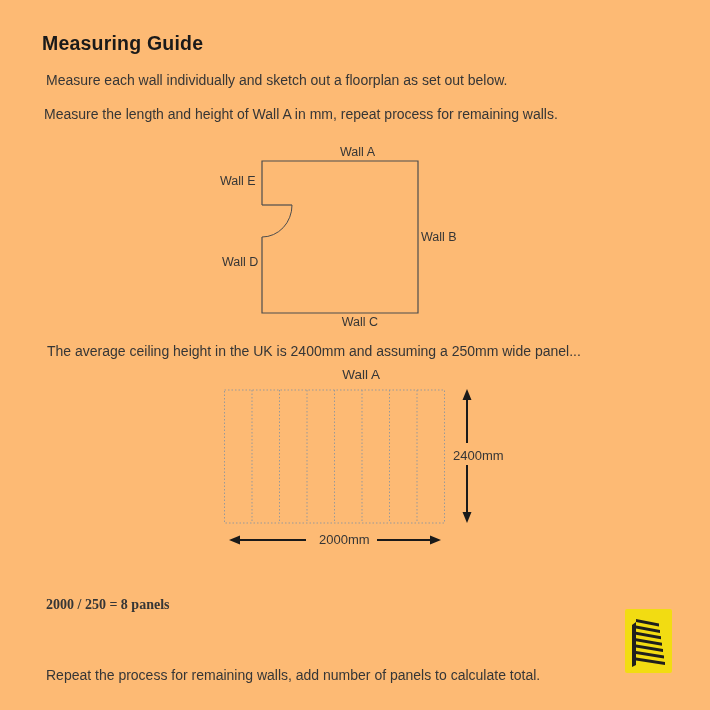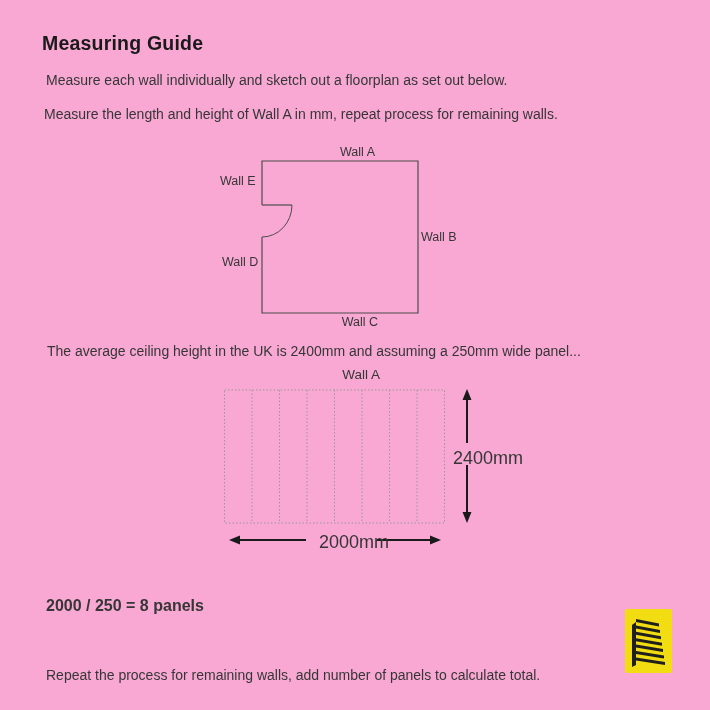--- a/index.html
+++ b/index.html
@@ -1,27 +1,27 @@
 <!DOCTYPE html>
 <html><head>
 <meta charset="utf-8">
 <style>
   html,body{margin:0;padding:0;background:#fff;}
   #page{
-    position:relative;width:710px;height:710px;background:#f9a8d4;
+    position:relative;width:710px;height:710px;background:#fdba74;
     font-family:"Liberation Sans","DejaVu Sans",sans-serif;color:#333;
     overflow:hidden;
   }
   .abs{position:absolute;white-space:nowrap;}
   .title{font-size:19.5px;font-weight:bold;color:#1a1a1a;letter-spacing:0.2px;}
   .body-text{font-size:14px;color:#363636;}
-  .bold-text{font-size:16px;font-weight:bold;color:#363636;}
+  .bold-text{font-size:14px;font-weight:bold;color:#363636;font-family:Liberation Serif, serif;}
   .diag-label{font-size:12.5px;color:#363636;}
   .diag-title{font-size:13.5px;color:#363636;}
-  .dim-label{font-size:18px;color:#363636;}
+  .dim-label{font-size:13px;color:#363636;}
   .center{text-align:right;}
   svg{display:block;}
   .logo-box{
     position:absolute;left:625px;top:609px;width:47px;height:64px;
     border-radius:2px;
   }
 </style>
 </head>
 <body>
 

